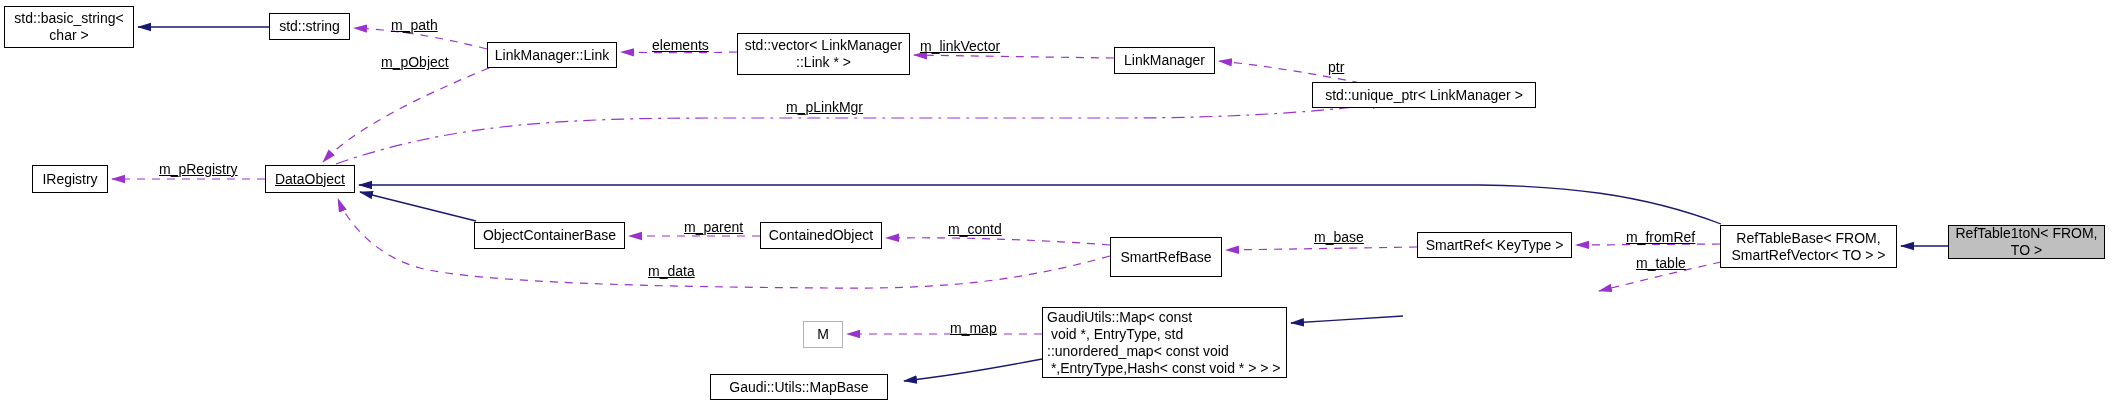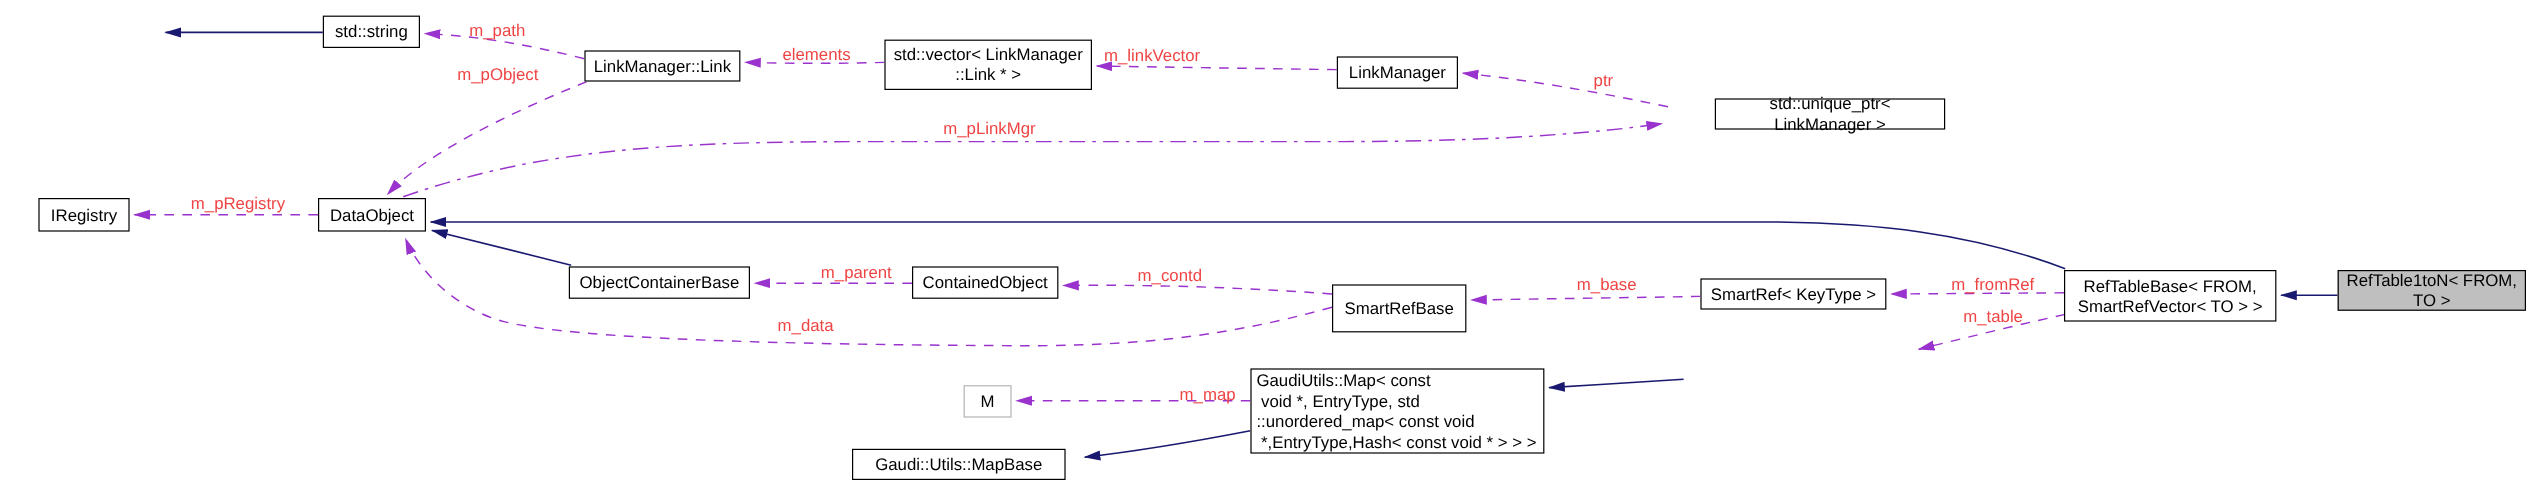--- a/index.html
+++ b/index.html
@@ -28,22 +28,23 @@
     cursor:pointer;
   }
   .node .nl{white-space:pre-wrap;}
   .node.current{background:#bfbfbf;cursor:default;}
   .node.tparam{border:1px solid #b3b3b3;cursor:default;}
   .node.leftalign{justify-content:flex-start;text-align:left;}
   .elabel{
     position:absolute;
     font-size:14px;
     line-height:15px;
-    color:#ef4444;
+    color:#000000;
     white-space:nowrap;
+    text-decoration:underline;
   }
 </style>
 </head>
 <body>
 
 <div id="stage">
 
   <svg width="2112" height="405" viewBox="0 0 2112 405">
     <defs>
       <marker id="ah-navy" markerUnits="userSpaceOnUse" markerWidth="15" markerHeight="11" refX="13" refY="5" orient="auto">
@@ -70,40 +71,44 @@
     <path d="M 265,179 L 112,179" fill="none" stroke="#9a32cd" stroke-width="1.2" stroke-dasharray="8,7" marker-end="url(#ah-purple)"></path>
     <path d="M 760,236 L 629,236" fill="none" stroke="#9a32cd" stroke-width="1.2" stroke-dasharray="8,7" marker-end="url(#ah-purple)"></path>
     <path d="M 1110,245 C 1030,239 950,237 886,238" fill="none" stroke="#9a32cd" stroke-width="1.2" stroke-dasharray="8,7" marker-end="url(#ah-purple)"></path>
     <path d="M 1110,256 C 1010,284 930,289 830,288 C 660,287 480,283 420,268 C 378,257 348,224 338,199" fill="none" stroke="#9a32cd" stroke-width="1.2" stroke-dasharray="8,7" marker-end="url(#ah-purple)"></path>
     <path d="M 1417,247 C 1360,248 1290,249 1226,250" fill="none" stroke="#9a32cd" stroke-width="1.2" stroke-dasharray="8,7" marker-end="url(#ah-purple)"></path>
     <path d="M 1720,244 L 1576,245" fill="none" stroke="#9a32cd" stroke-width="1.2" stroke-dasharray="8,7" marker-end="url(#ah-purple)"></path>
     <path d="M 1721,262 C 1680,271 1640,281 1599,291" fill="none" stroke="#9a32cd" stroke-width="1.2" stroke-dasharray="8,7" marker-end="url(#ah-purple)"></path>
     <path d="M 1042,334 L 847,334" fill="none" stroke="#9a32cd" stroke-width="1.2" stroke-dasharray="8,7" marker-end="url(#ah-purple)"></path>
   </svg>
 
+  <div class="node" style="left:4px;   top:6px;   width:130px; height:42px;">
+      <span class="nl">std::basic_string&lt;
+char &gt;</span>
+    </div>
   <div class="node" style="left:269px; top:13px;  width:81px;  height:27px;">
       <span class="nl">std::string</span>
     </div>
   <div class="node" style="left:487px; top:42px;  width:130px; height:26px;">
       <span class="nl">LinkManager::Link</span>
     </div>
   <div class="node" style="left:737px; top:33px;  width:173px; height:42px;">
       <span class="nl">std::vector&lt; LinkManager
 ::Link * &gt;</span>
     </div>
   <div class="node" style="left:1114px;top:47px;  width:101px; height:27px;">
       <span class="nl">LinkManager</span>
     </div>
-  <div class="node" style="left:1429px;top:82px;  width:192px; height:26px;">
+  <div class="node" style="left:1312px;top:82px;  width:224px; height:26px;">
       <span class="nl">std::unique_ptr&lt; LinkManager &gt;</span>
     </div>
   <div class="node" style="left:32px;  top:165px; width:76px;  height:28px;">
       <span class="nl">IRegistry</span>
     </div>
-  <div class="node" style="left:265px; top:165px; width:90px;  height:28px;">
+  <div class="node" style="left:265px; top:165px; width:90px;  height:28px;text-decoration:underline;">
       <span class="nl">DataObject</span>
     </div>
   <div class="node" style="left:474px; top:222px; width:151px; height:27px;">
       <span class="nl">ObjectContainerBase</span>
     </div>
   <div class="node" style="left:760px; top:222px; width:122px; height:27px;">
       <span class="nl">ContainedObject</span>
     </div>
   <div class="node" style="left:1110px;top:237px; width:112px; height:40px;">
       <span class="nl">SmartRefBase</span>
@@ -138,15 +143,15 @@
   <div class="elabel" style="left:920px; top:39px;">m_linkVector</div>
   <div class="elabel" style="left:1328px;top:60px;">ptr</div>
   <div class="elabel" style="left:786px; top:100px;">m_pLinkMgr</div>
   <div class="elabel" style="left:159px; top:162px;">m_pRegistry</div>
   <div class="elabel" style="left:684px; top:220px;">m_parent</div>
   <div class="elabel" style="left:948px; top:222px;">m_contd</div>
   <div class="elabel" style="left:648px; top:264px;">m_data</div>
   <div class="elabel" style="left:1314px;top:230px;">m_base</div>
   <div class="elabel" style="left:1626px;top:230px;">m_fromRef</div>
   <div class="elabel" style="left:1636px;top:256px;">m_table</div>
-  <div class="elabel" style="left:950px; top:321px;margin-left:33px;">m_map</div>
+  <div class="elabel" style="left:950px; top:321px;">m_map</div>
 
 </div>
 
 </body></html>

